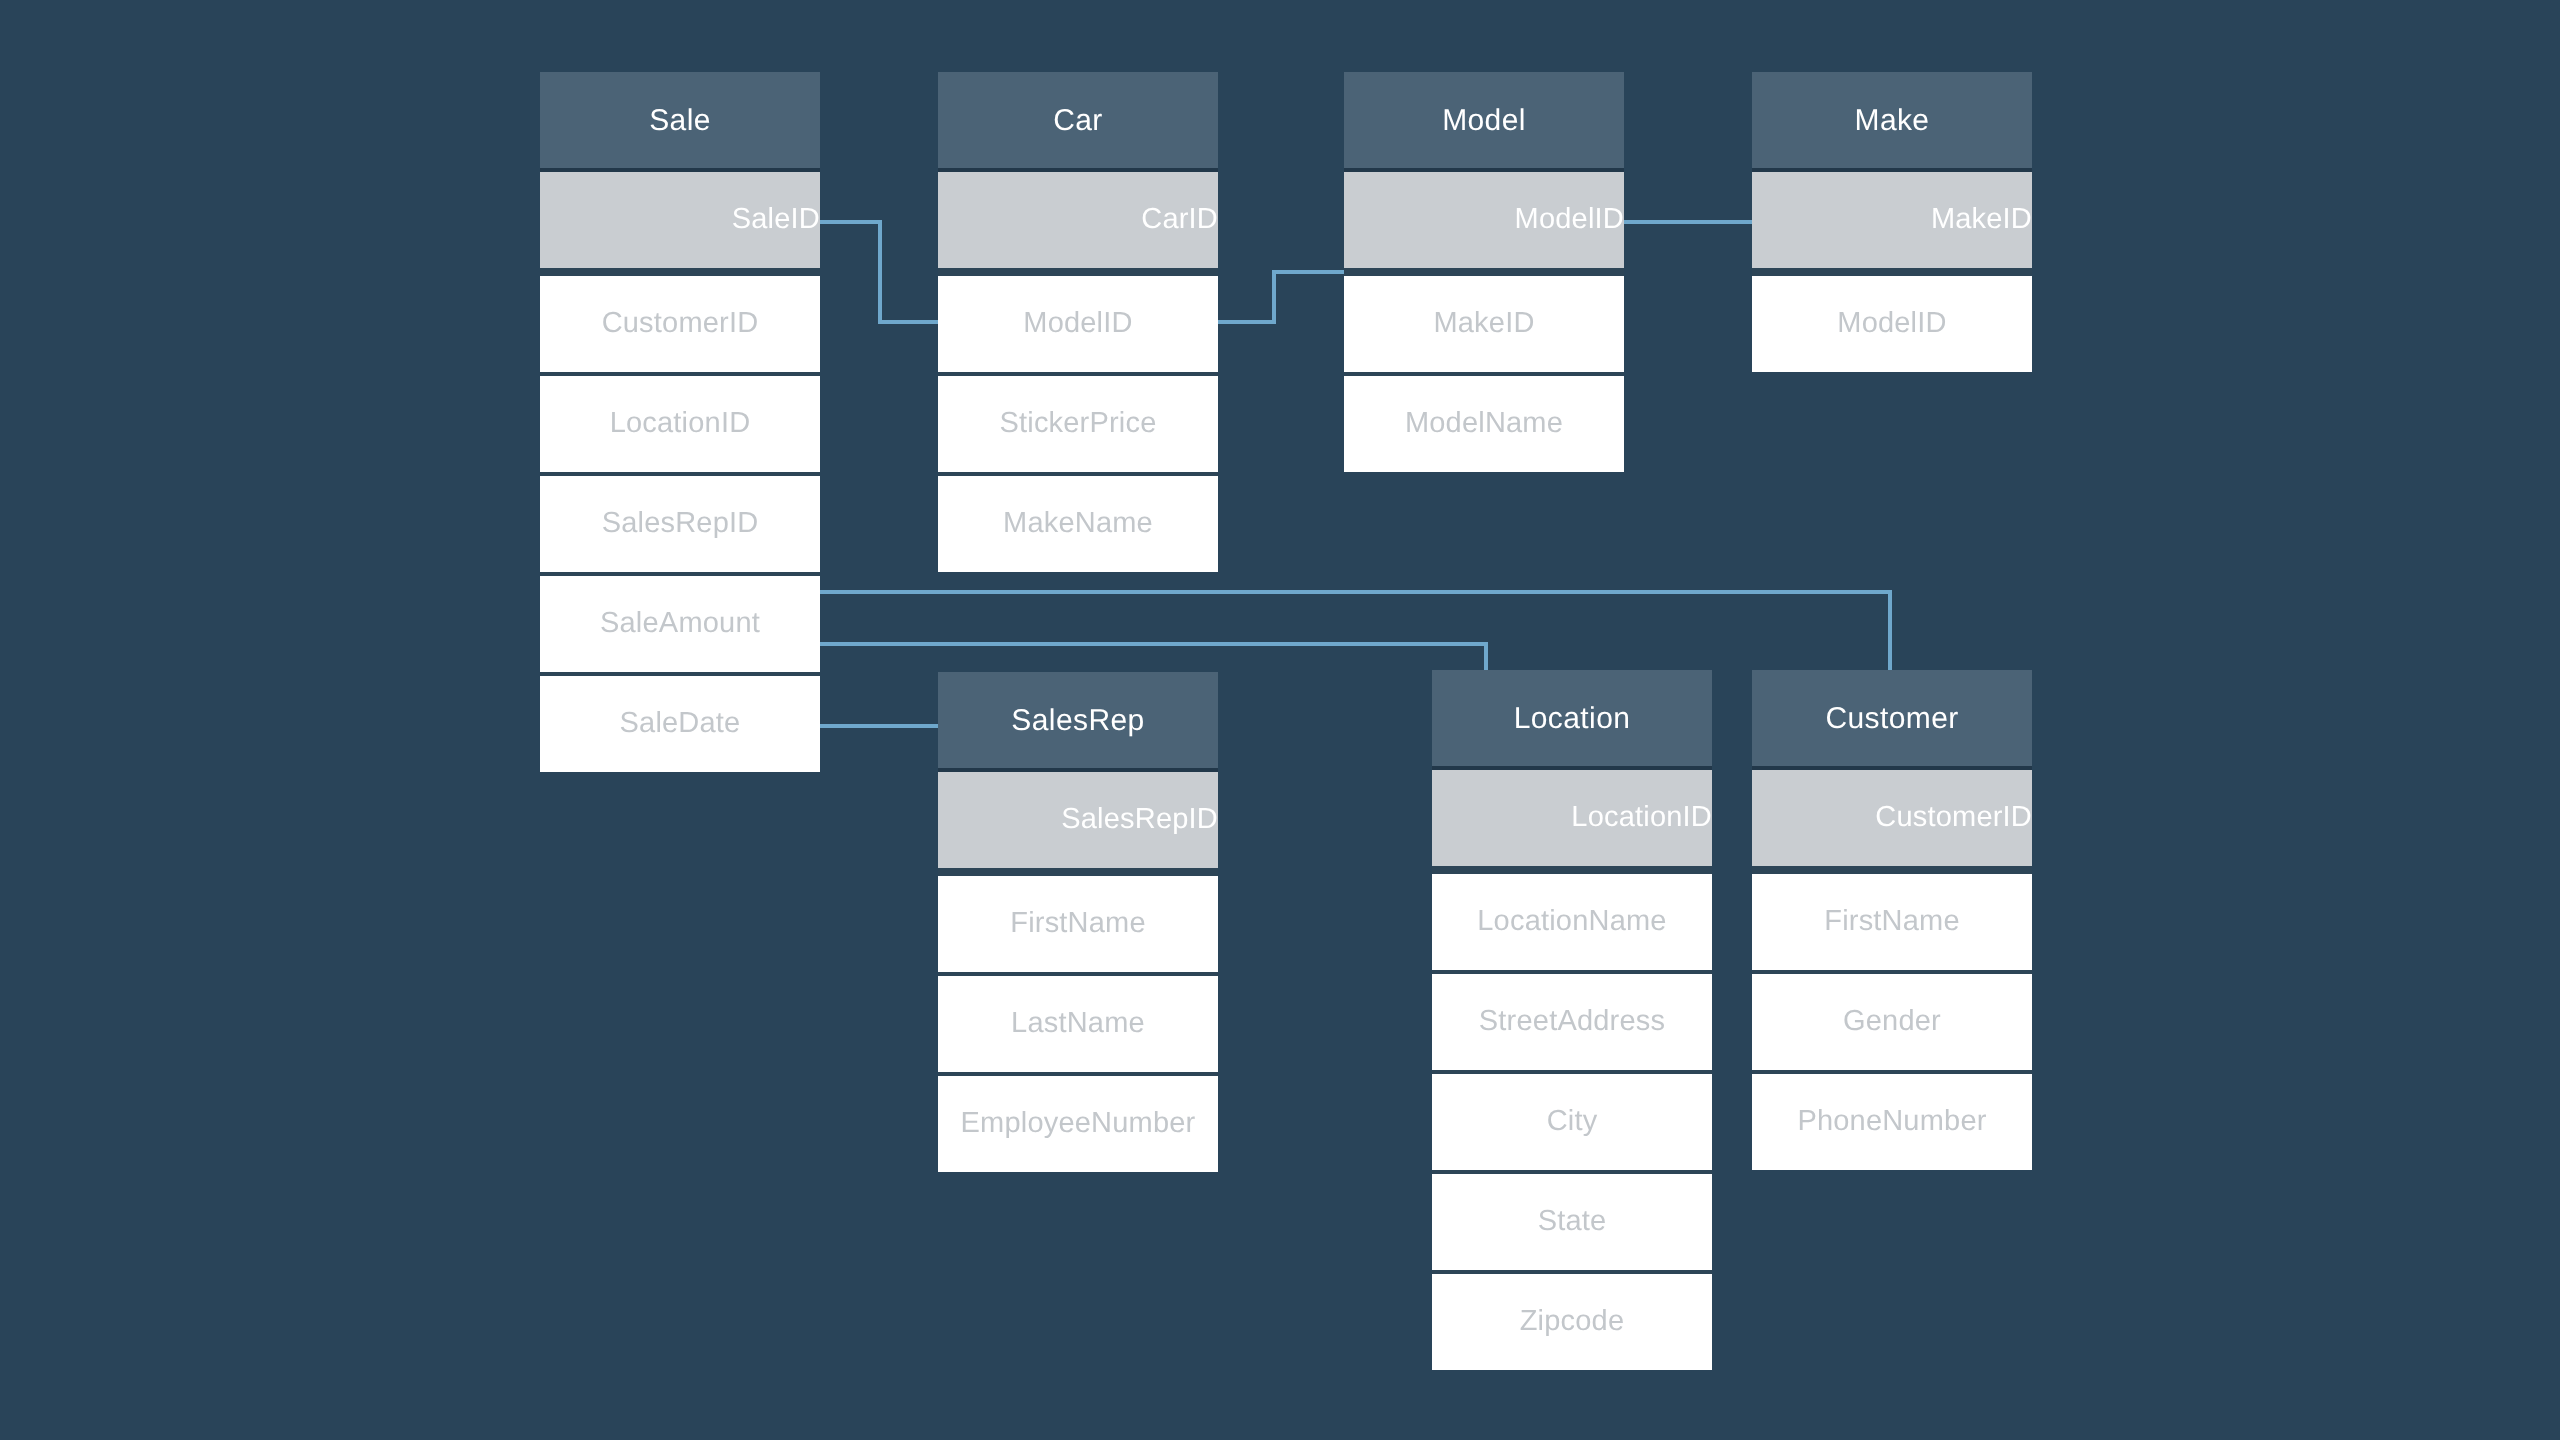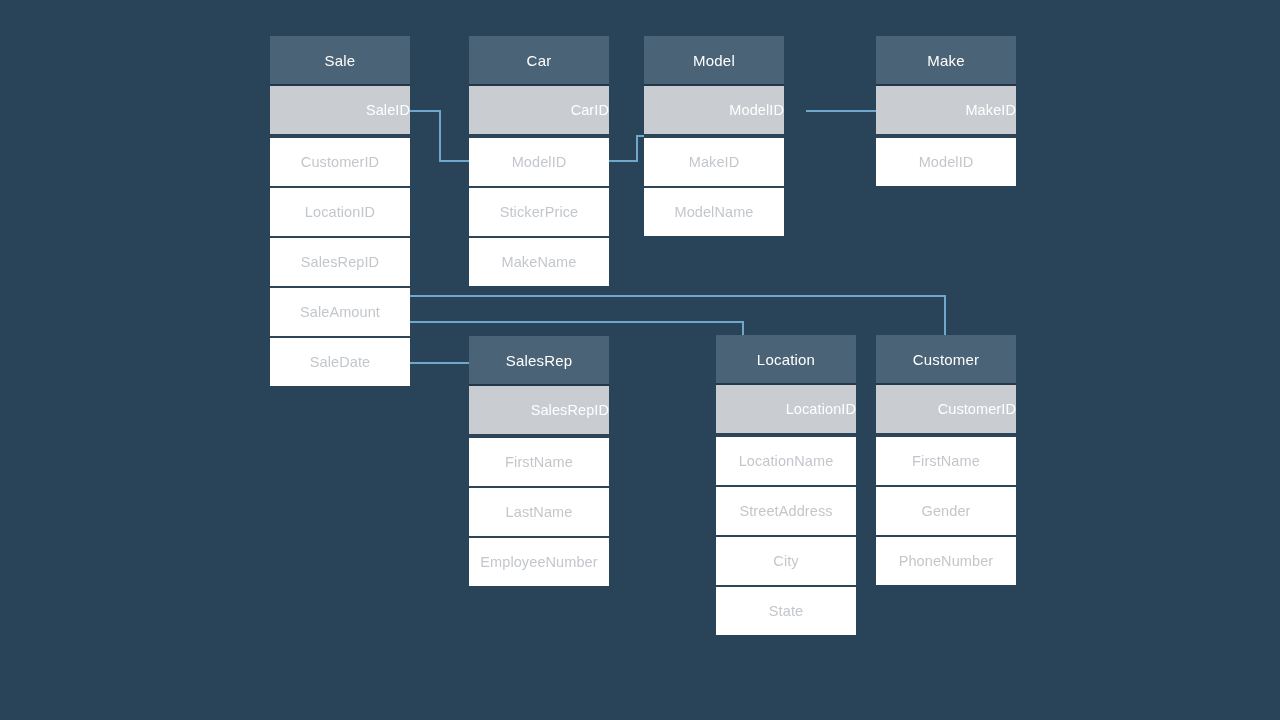--- a/index.html
+++ b/index.html
@@ -93,21 +93,21 @@
         <div class="entity-row">SaleAmount</div>
         <div class="entity-row">SaleDate</div>
       </div>
       <div class="entity" style="left: 469px; top: 36px;">
         <div class="entity-header">Car</div>
         <div class="entity-row pk">CarID</div>
         <div class="entity-row">ModelID</div>
         <div class="entity-row">StickerPrice</div>
         <div class="entity-row">MakeName</div>
       </div>
-      <div class="entity" style="left: 644px; top: 36px;">
+      <div class="entity" style="left: 672px; top: 36px;">
         <div class="entity-header">Model</div>
         <div class="entity-row pk">ModelID</div>
         <div class="entity-row">MakeID</div>
         <div class="entity-row">ModelName</div>
       </div>
       <div class="entity" style="left: 876px; top: 36px;">
         <div class="entity-header">Make</div>
         <div class="entity-row pk">MakeID</div>
         <div class="entity-row">ModelID</div>
       </div>
@@ -118,20 +118,21 @@
         <div class="entity-row">LastName</div>
         <div class="entity-row">EmployeeNumber</div>
       </div>
       <div class="entity" style="left: 672px; top: 335px; padding-left: 44px;">
         <div class="entity-header">Location</div>
         <div class="entity-row pk">LocationID</div>
         <div class="entity-row">LocationName</div>
         <div class="entity-row">StreetAddress</div>
         <div class="entity-row">City</div>
         <div class="entity-row">State</div>
+        <div class="entity-row">Zipcode</div>
       </div>
       <div class="entity" style="left: 876px; top: 335px;">
         <div class="entity-header">Customer</div>
         <div class="entity-row pk">CustomerID</div>
         <div class="entity-row">FirstName</div>
         <div class="entity-row">Gender</div>
         <div class="entity-row">PhoneNumber</div>
       </div>
     </div>
 

